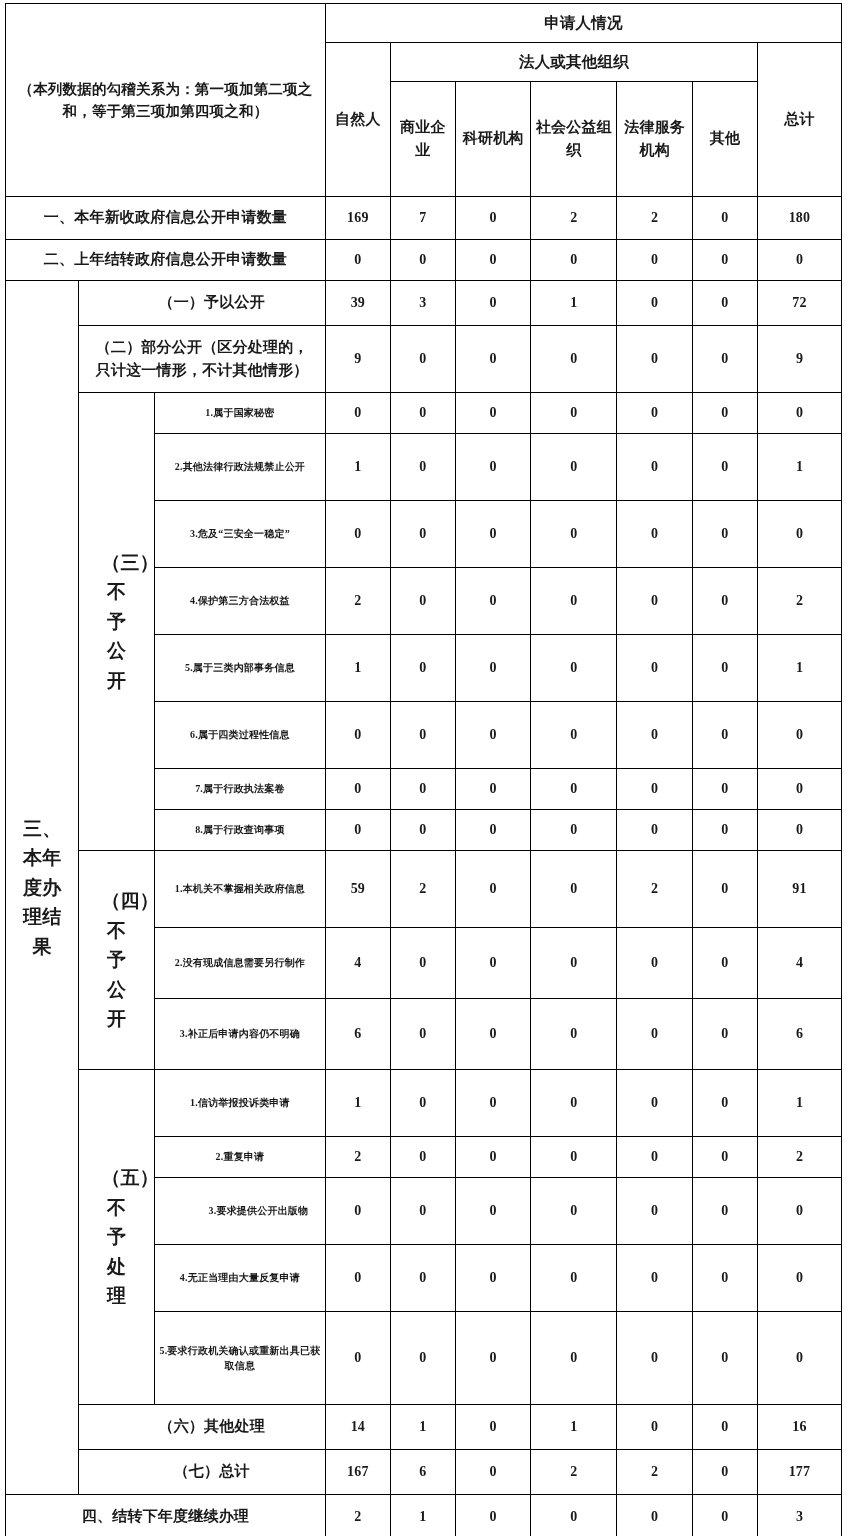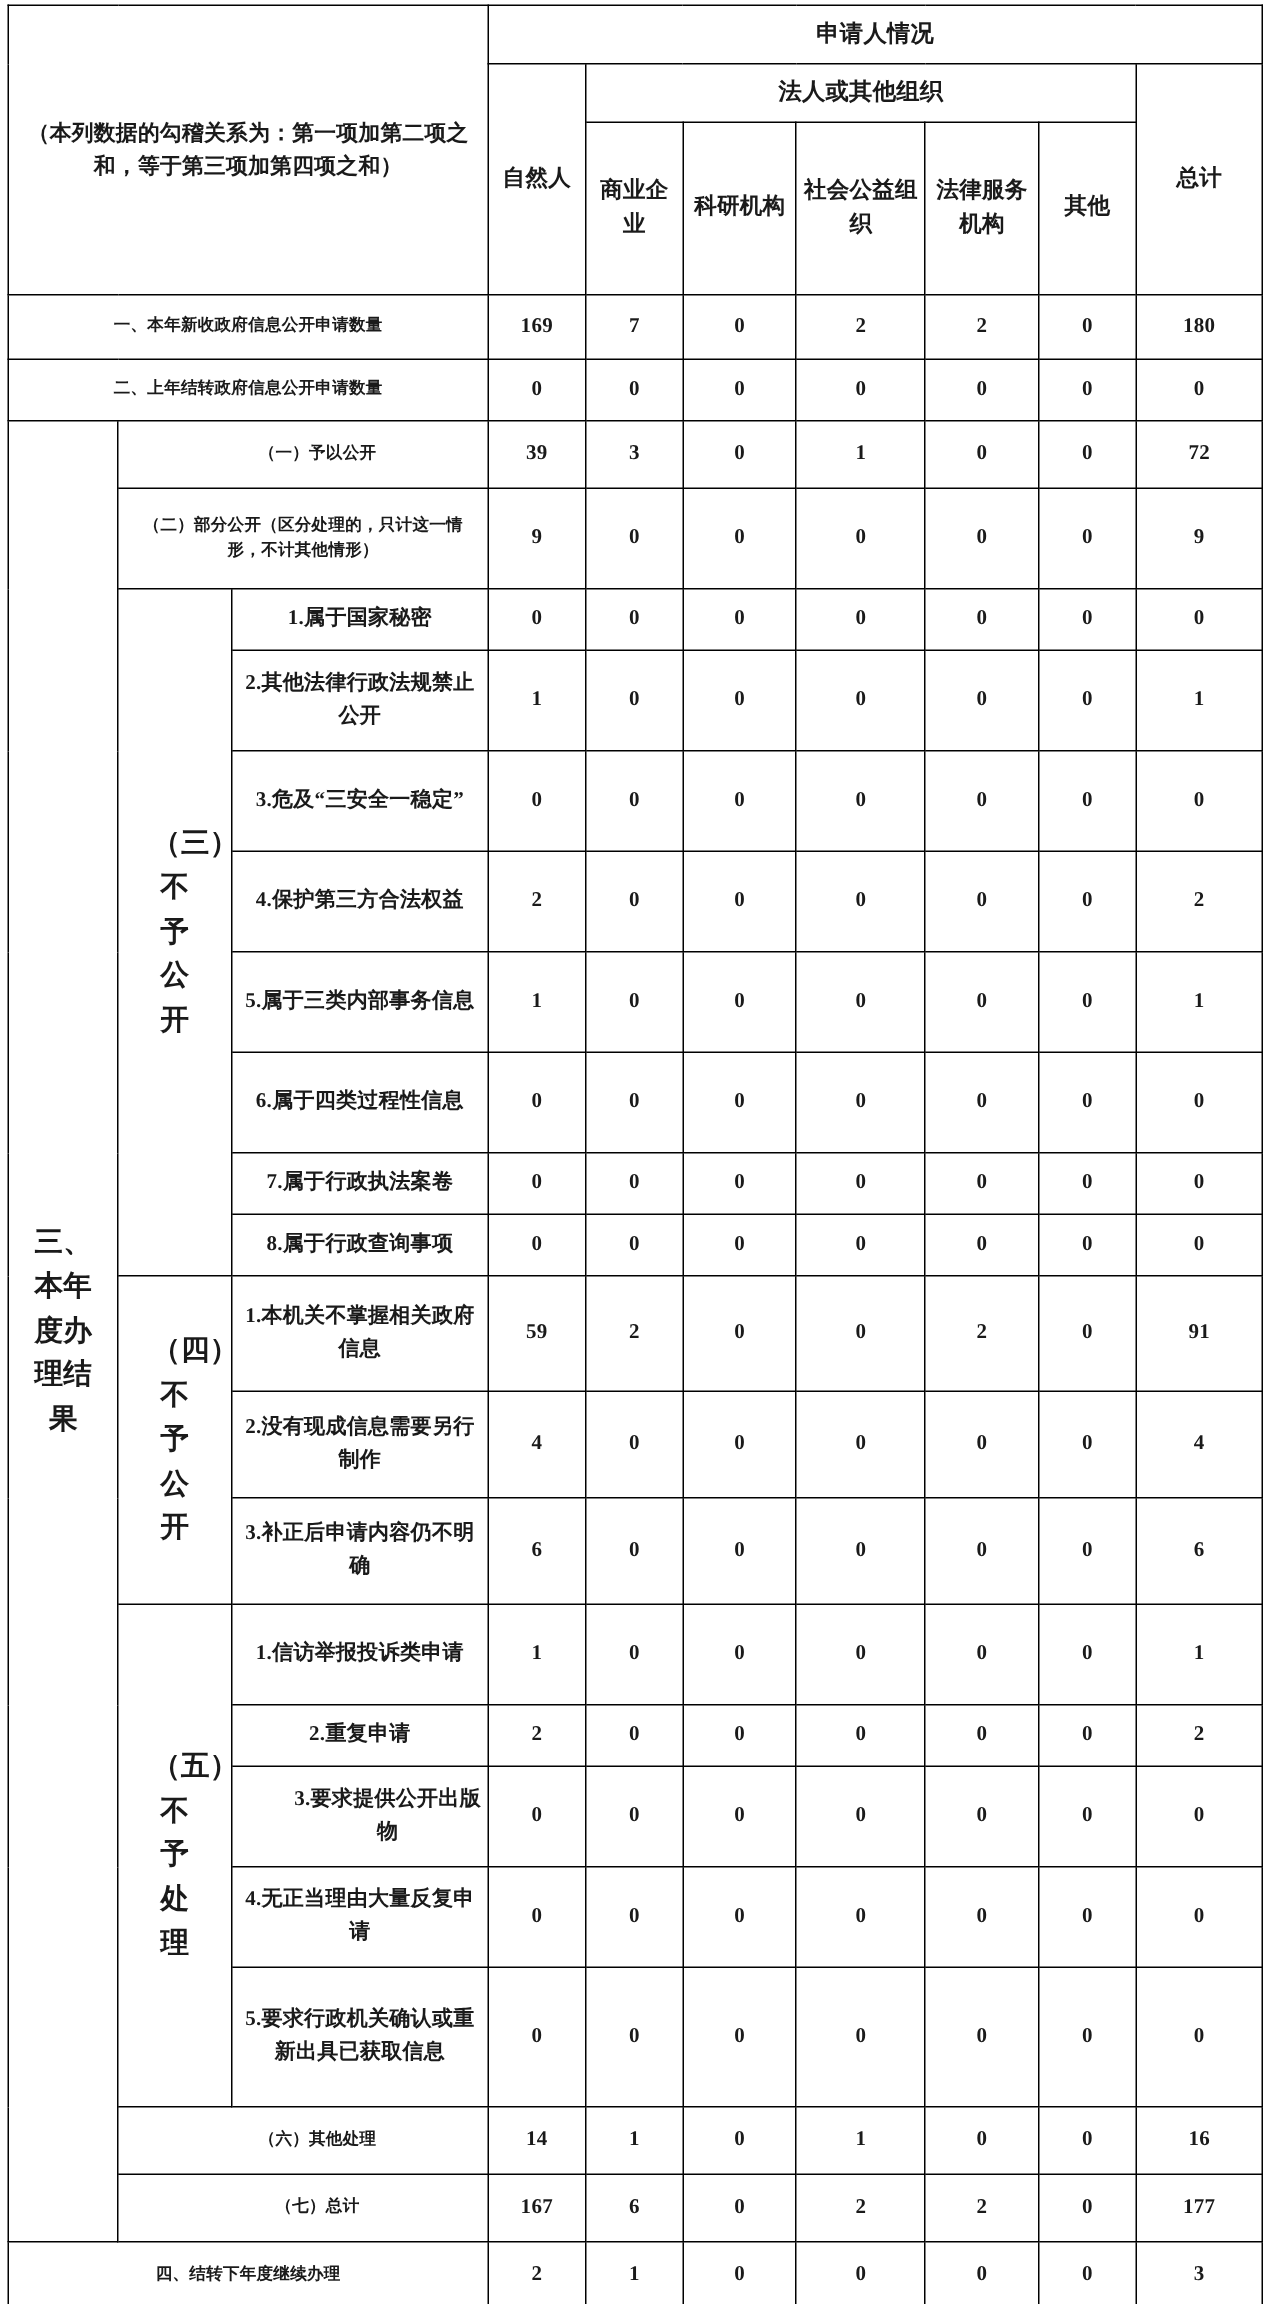--- a/index.html
+++ b/index.html
@@ -43,30 +43,30 @@
   col.c-nat{width:62px;}
   col.c-biz{width:62px;}
   col.c-res{width:72px;}
   col.c-soc{width:82px;}
   col.c-law{width:72px;}
   col.c-oth{width:62px;}
   col.c-tot{width:80px;}
 
   .num{font-size:14px; font-weight:700; font-family:"Liberation Serif",serif;}
   .note{font-size:14.5px; line-height:1.9; padding:6px 14px;}
-  .rowlabel{font-size:11px; line-height:1.75;font-family:Liberation Serif, serif;}
+  .rowlabel{font-size:15px; line-height:1.75;font-family:Liberation Serif, serif;}
   .rowlabel-left{text-align:left; padding-left:10px;}
   .vgroup{
     font-size:19px;
     line-height:1.85;
     padding:4px 2px;
   }
   .hdr{font-size:15.5px; font-weight:700;}
   .hdr-narrow{font-size:15px; font-weight:700; line-height:1.5;}
-  .sublabel{text-align:left; padding-left:8px; font-size:14px; line-height:1.6;}
+  .sublabel{text-align:left; padding-left:8px; font-size:10px; line-height:1.6;}
 </style>
 </head>
 <body>
 
 <div id="sheet">
 <table class="gov">
   <colgroup>
     <col class="c-lv1">
         <col class="c-lv2">
         <col class="c-lv3">

